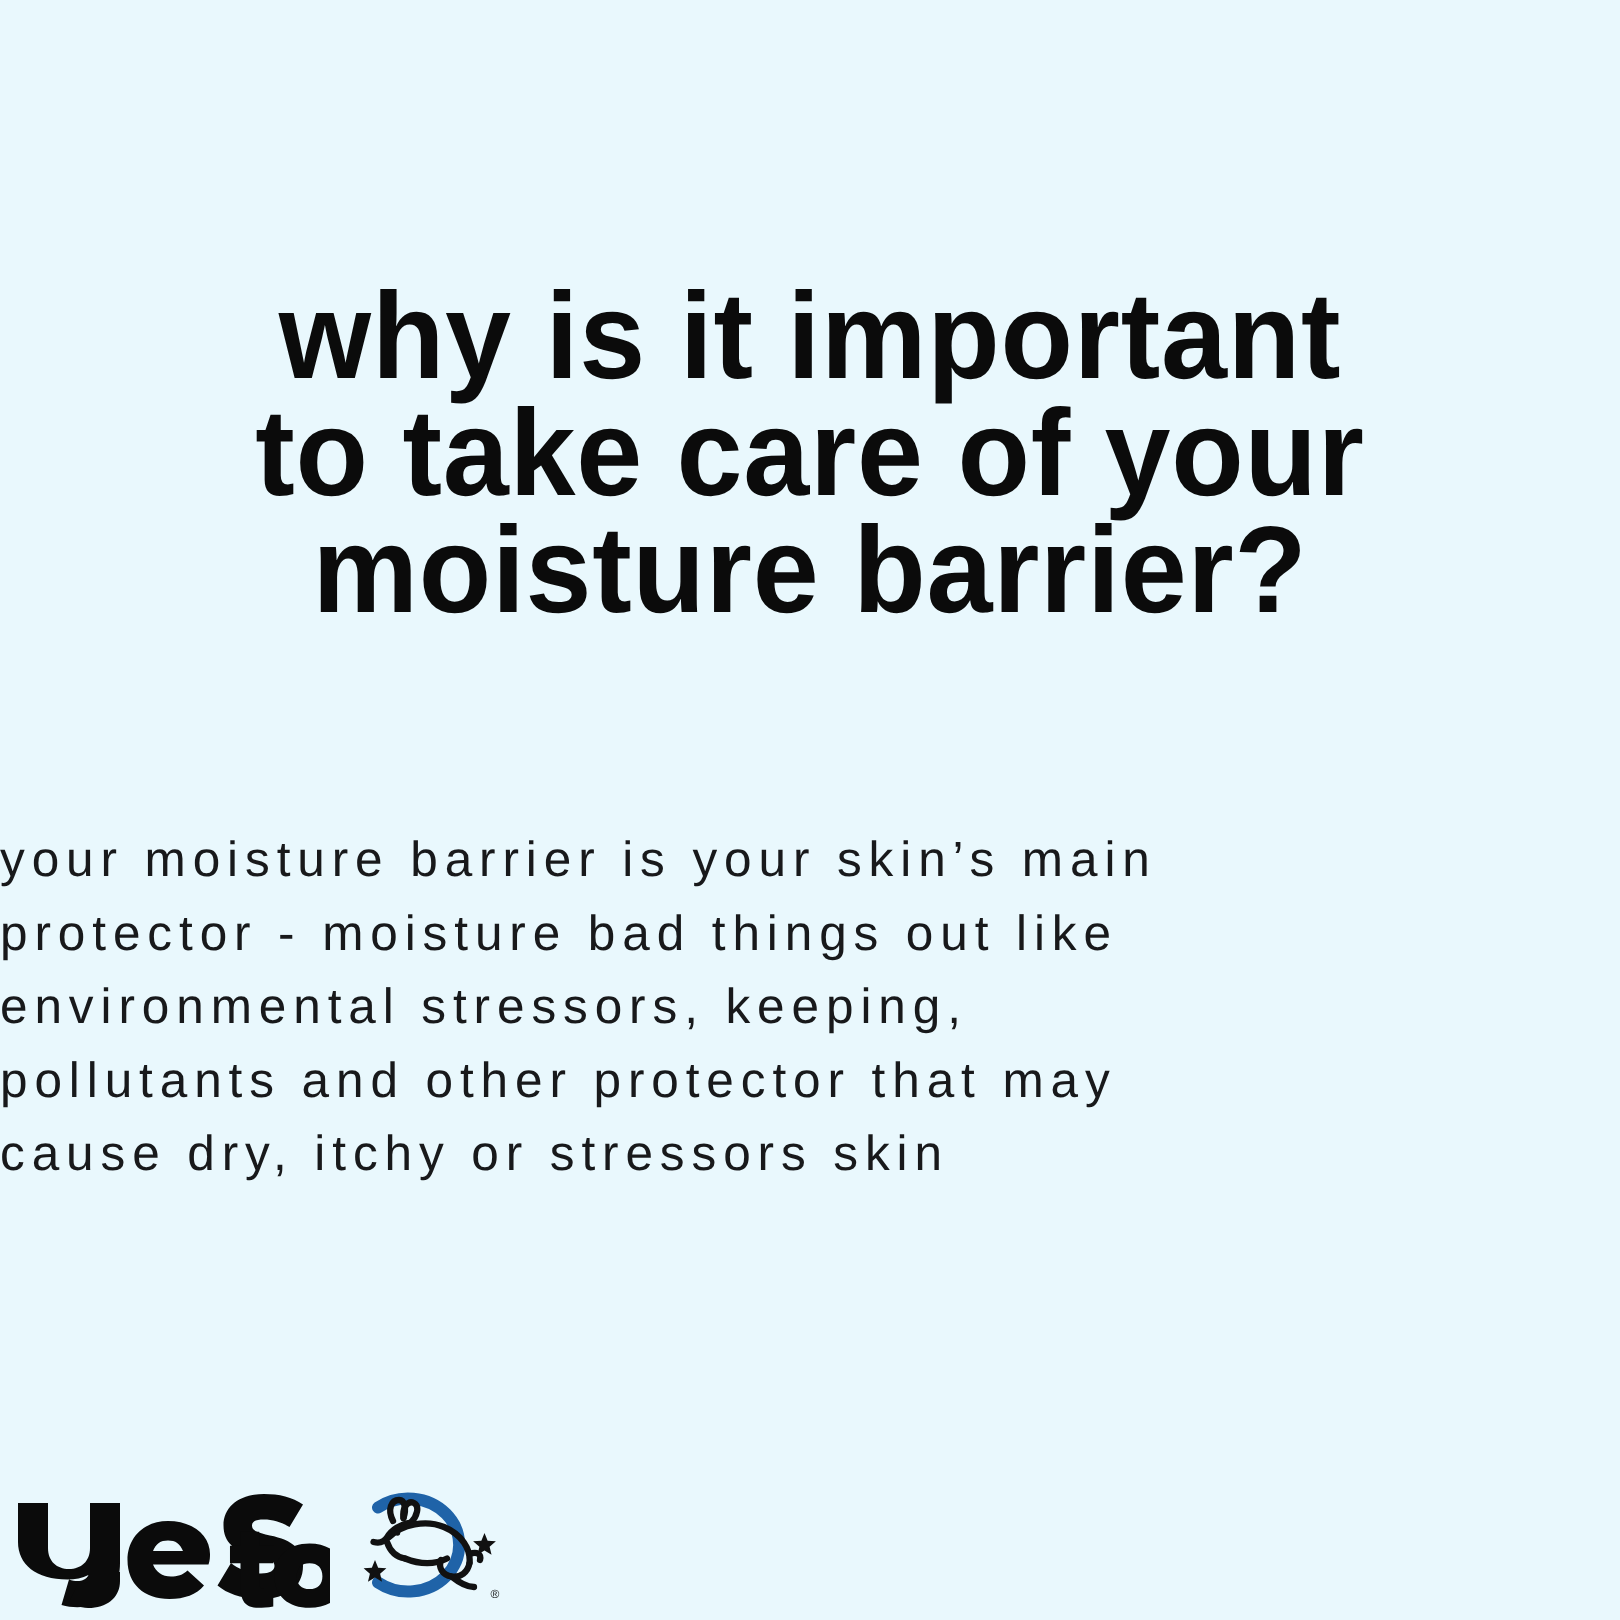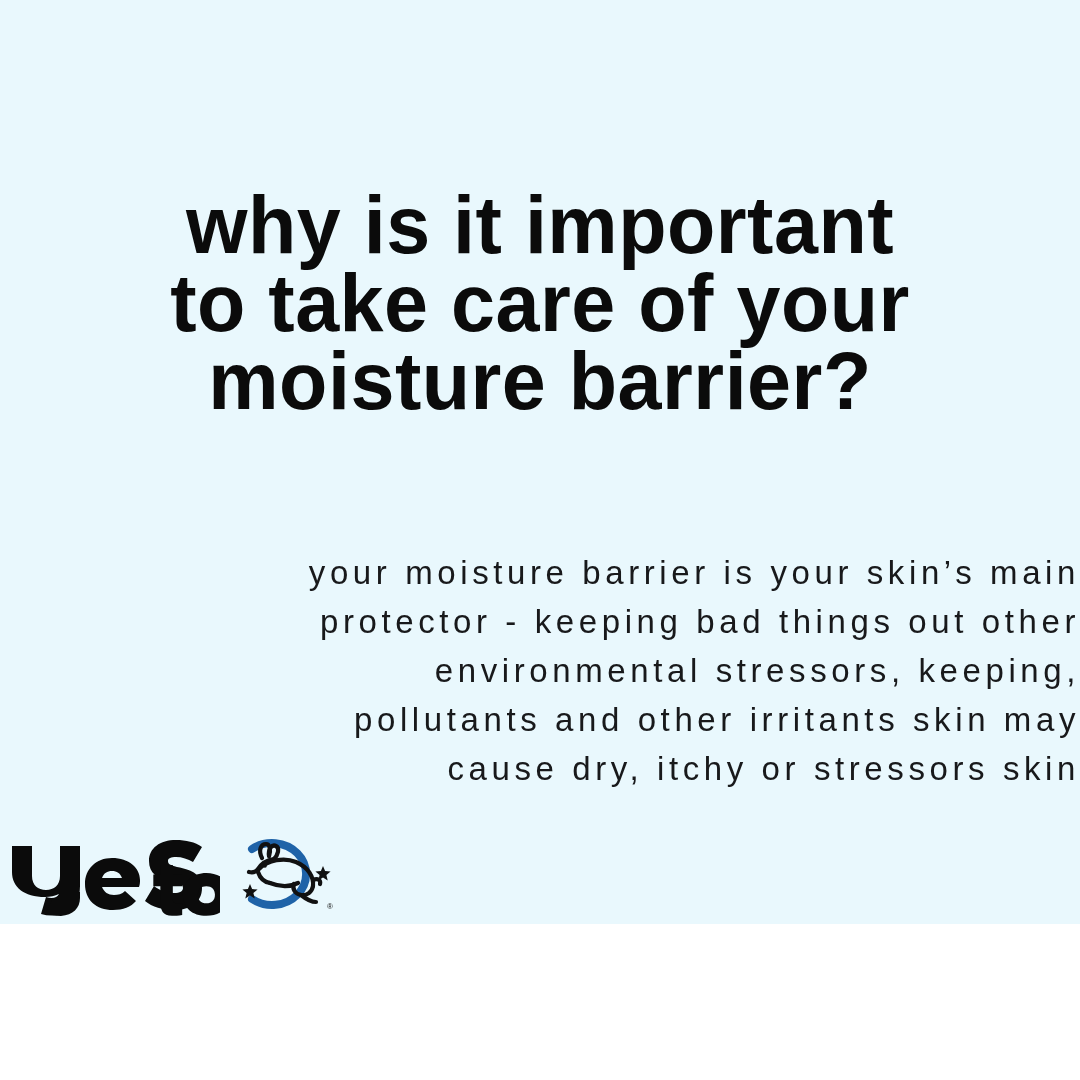--- a/index.html
+++ b/index.html
@@ -10,21 +10,21 @@
   body {
     width: 1080px;
     height: 1080px;
     overflow: hidden;
     font-family: "Liberation Sans", sans-serif;
   }
 
   #card {
     position: relative;
     width: 1080px;
-    height: 924px;
+    height: 1080px;
     background: #e9f8fd;
     box-sizing: border-box;
     overflow: hidden;
   }
 
   
   #headline {
     position: absolute;
     left: 0;
     top: 186px;
@@ -46,21 +46,21 @@
   .head-line.l1 { font-size: 82px; }
   .head-line.l2 { font-size: 82px; }
   .head-line.l3 { font-size: 82px; }
 
   
   #body-copy {
     position: absolute;
     left: 0;
     top: 548px;
     width: 1080px;
-    text-align: right;
+    text-align: left;
   }
   .body-line {
     display: block;
     color: #18191b;
     font-family: "Liberation Sans", sans-serif;
     font-weight: 400;
     font-size: 33px;
     line-height: 49px;
     letter-spacing: 4.6px;
     white-space: nowrap;
@@ -89,23 +89,23 @@
 <div id="card">
 
   <div id="headline">
     <span class="head-line l1">why is it important</span>
     <span class="head-line l2">to take care of your</span>
     <span class="head-line l3">moisture barrier?</span>
   </div>
 
   <div id="body-copy">
     <span class="body-line">your moisture barrier is your skin’s main</span>
-    <span class="body-line">protector - keeping bad things out other</span>
+    <span class="body-line">protector - moisture bad things out like</span>
     <span class="body-line">environmental stressors, keeping,</span>
-    <span class="body-line">pollutants and other irritants skin may</span>
+    <span class="body-line">pollutants and other protector that may</span>
     <span class="body-line">cause dry, itchy or stressors skin</span>
   </div>
 
   <div id="logo-lockup">
 
     <svg id="yesto-wordmark" width="212" height="78" viewBox="0 0 212 78" aria-label="yesto">
       <g fill="#0b0b0b">
 
         <path d="M4 6 h20 v30 c0 9 6 14 14 14 c8 0 14 -5 14 -14 V6 h20 v40
                  c0 14 -6 24 -18 28 c-7 2 -14 2 -21 0 l5 -17 c6 2 11 1 13 -3

